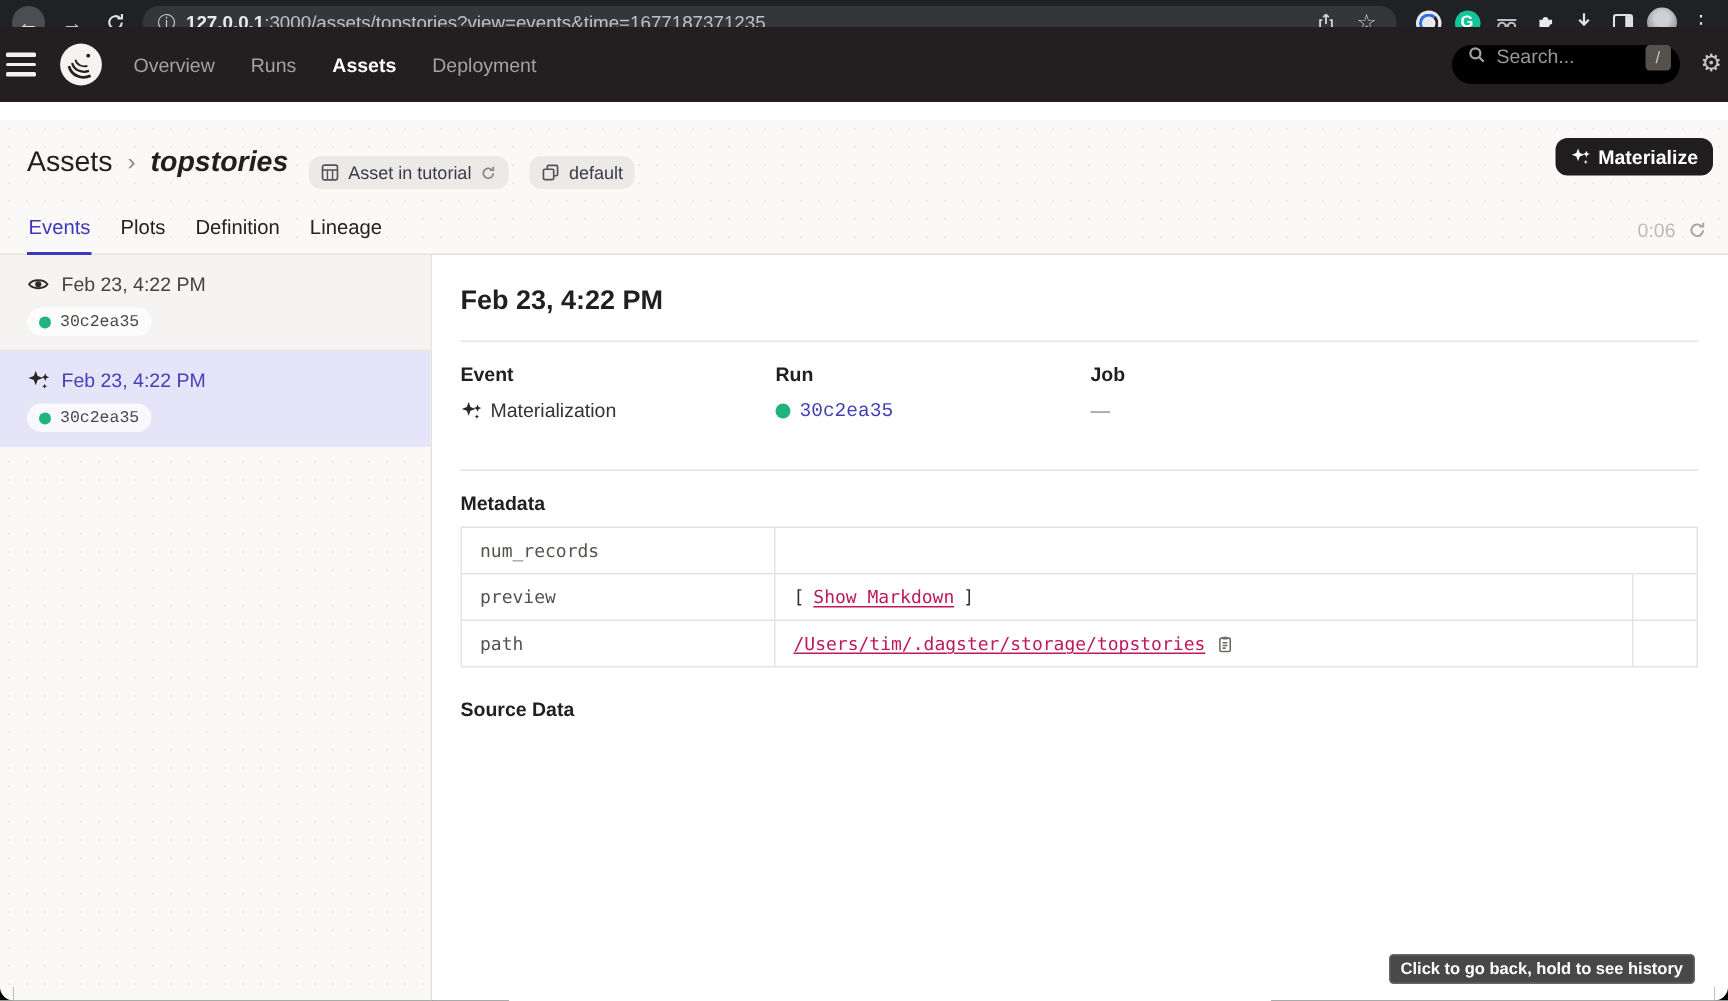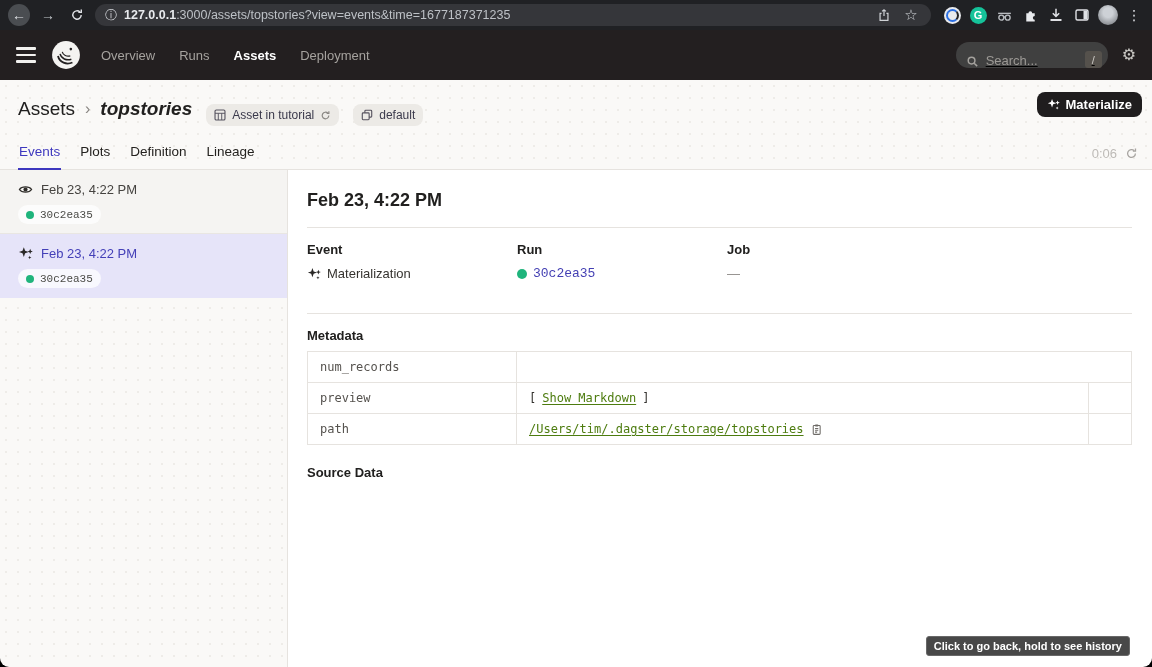--- a/index.html
+++ b/index.html
@@ -26,30 +26,30 @@
   .grammarly { width:17px; height:17px; border-radius:50%; background:#15c39a; color:#fff;
     font-size:11px; font-weight:700; display:flex; align-items:center; justify-content:center; }
   .pw-circle { width:17px; height:17px; border-radius:50%; background:#e8eaed; position:relative; }
   .pw-circle::after { content:''; position:absolute; inset:2px; border:2.5px solid #2b6fe3;
     border-right-color:#202124; border-radius:50%; }
   .avatar { width:20px; height:20px; border-radius:50%;
     background:radial-gradient(circle at 50% 38%, #cdd1d6 0 30%, #8d9196 75%, #6d7176 100%); }
   .menu-dots { color:#dfe1e5; font-size:14px; }
 
   
-  .dagster-nav { position:absolute; top:30px; left:0; right:0; height:50px; background:#231f20;
-    display:flex; align-items:center; padding:0 16px; }
+  .dagster-nav { position:absolute; top:18px; left:0; right:0; height:50px; background:#231f20;
+    display:flex; align-items:center; padding:0 4px; }
   .hamburger { width:20px; display:flex; flex-direction:column; gap:4px; flex:none; }
   .hamburger span { display:block; height:2.5px; background:#f2f1ef; border-radius:1px; }
   .logo { margin-left:15px; flex:none; display:flex; }
   .nav-links { display:flex; gap:24px; margin-left:20px; }
   .nav-link { font-size:13px; color:#a5a29e; cursor:pointer; }
   .nav-link.active { color:#ffffff; font-weight:700; }
-  .nav-search { margin-left:auto; width:152px; height:26px; border-radius:13px; background:#404040;
-    display:flex; align-items:flex-end; padding:0 6px 0 10px; gap:7px; cursor:text;text-decoration:underline; }
+  .nav-search { margin-left:auto; width:152px; height:26px; border-radius:13px; background:#000000;
+    display:flex; align-items:flex-start; padding:0 6px 0 10px; gap:7px; cursor:text; }
   .nav-search-text { font-size:13px; color:#9c9995; flex:1; }
   .slash-key { width:17px; height:17px; border-radius:3px; background:#55514c; color:#ccc9c5;
     font-size:11px; display:flex; align-items:center; justify-content:center; }
   .gear { margin-left:14px; font-size:16px; color:#c9c7c3; line-height:1; cursor:pointer; }
 
   
   .page-header { position:absolute; top:80px; left:0; right:0; height:90px; background:#faf9f7;
     background-image:radial-gradient(circle, #eeece8 1px, transparent 1px); background-size:12px 12px;
     border-bottom:1px solid #e6e3df; }
   .breadcrumb-row { position:absolute; top:12px; left:18px; display:flex; align-items:center; gap:9px; }
@@ -100,21 +100,21 @@
   .divider2 { border-top:1px solid #e6e3df; margin-top:32px; }
   .section-heading { margin-top:14px; font-size:13px; font-weight:600; color:#21201f; }
   .kv-table { margin-top:8px; border:1px solid #e6e3df; width:100%; }
   .kv-row { display:grid; grid-template-columns:209px 1fr 42px; }
   .kv-row + .kv-row { border-top:1px solid #e6e3df; }
   .kv-cell { padding:7px 12px; font-family:"DejaVu Sans Mono", monospace; font-size:12px; min-height:30px;
     display:flex; align-items:center; gap:6px; }
   .kv-key { color:#55524e; border-right:1px solid #e6e3df; }
   .kv-val { color:#33312e; border-right:1px solid #e6e3df; }
   .kv-end { }
-  .mono-link { color:#4d7c0f; text-decoration:underline; text-underline-offset:2px; cursor:pointer; }
+  .mono-link { color:#be185d; text-decoration:underline; text-underline-offset:2px; cursor:pointer; }
   .copy-icon { color:#6e6b67; display:flex; cursor:pointer; }
   .src-table { margin-top:8px; border:1px solid #e6e3df; width:100%; display:grid; grid-template-columns:239px 1fr; }
   .src-asset-cell { padding:6px 12px; min-height:30px; display:flex; align-items:center; gap:7px;
     border-right:1px solid #e6e3df; }
   .src-asset-link { font-size:13px; color:#433fb3; cursor:pointer; }
   .src-time-cell { padding:6px 14px; display:flex; align-items:center; gap:6px; font-size:13px; }
   .src-time { color:#433fb3; }
   .src-note { color:#55524e; }
 
   

